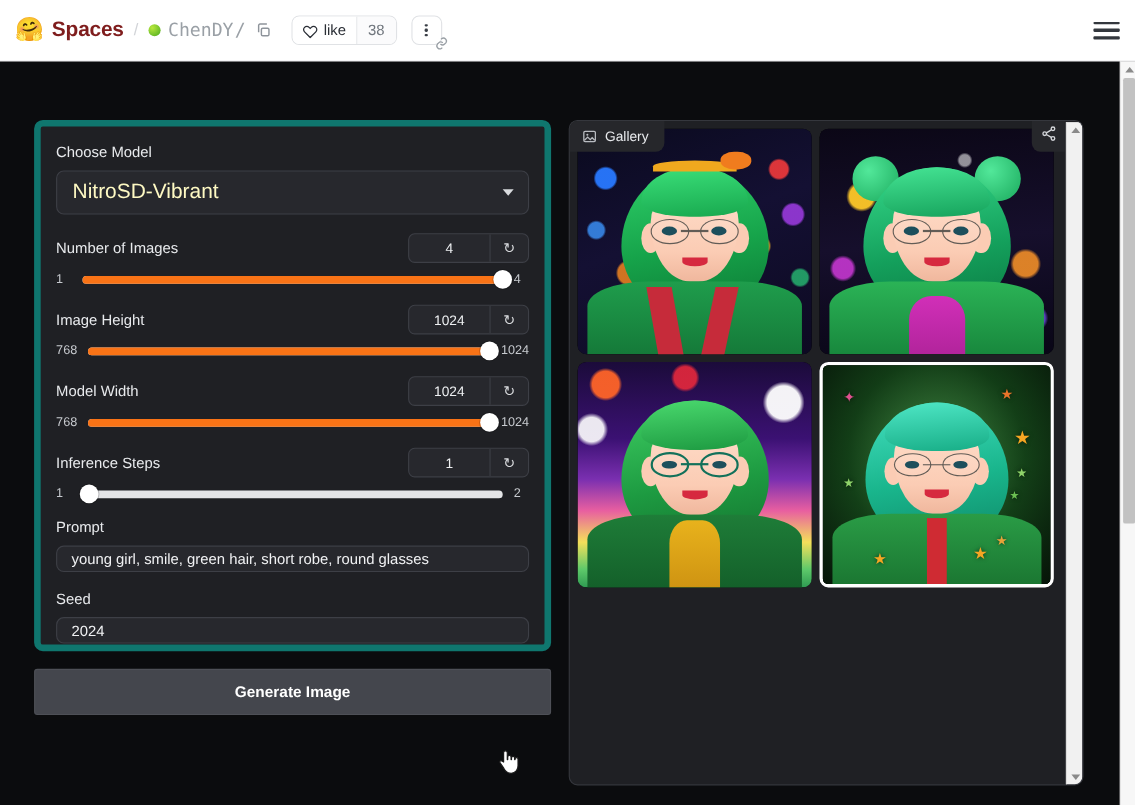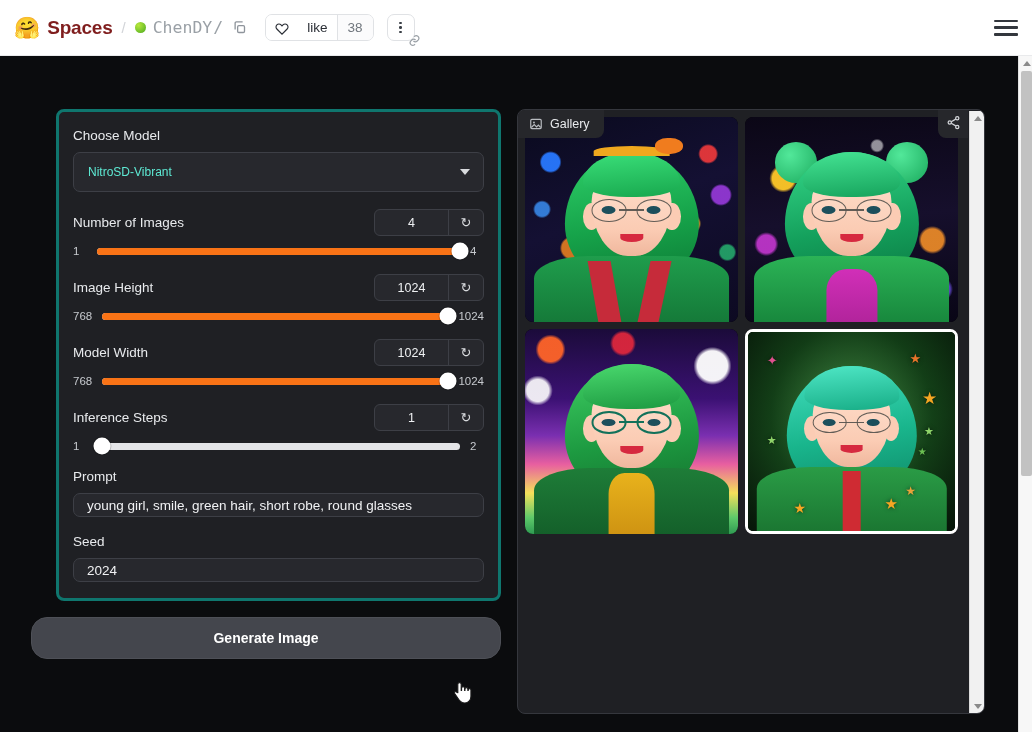--- a/index.html
+++ b/index.html
@@ -82,21 +82,21 @@
     margin-left: 18px;
     border: 1px solid #e0e2e5;
     border-radius: 7px;
     overflow: hidden;
     height: 27px;
     background: #fff;
   }
   .like-btn {
     display: flex;
     align-items: center;
-    gap: 18px;
+    gap: 5px;
     padding: 0 9px;
     font-size: 13.5px;
     color: #2b2f36;
     background: #fff;
     border-right: 1px solid #e0e2e5;
   }
   .like-count {
     display: flex;
     align-items: center;
     padding: 0 10px;
@@ -161,24 +161,23 @@
   }
 
   
   .left-col {
     position: absolute;
     left: 31px; top: 53px;
     width: 470px;
   }
   .control-panel {
     background: #1f2024;
-    border: 3px solid #0f766e;
+    border: 6px solid #0f766e;
     border-radius: 8px;
-    padding: 16px 14px 16px 14px;
-    margin-left: 25px;
+    padding: 16px 14px 1px 14px;
   }
   .field { margin-bottom: 17px; }
   .field:last-child { margin-bottom: 0; }
   .field-label {
     font-size: 13.5px;
     color: #e8eaed;
     margin-bottom: 9px;
     display: block;
   }
 
@@ -186,21 +185,21 @@
   .dropdown {
     position: relative;
     height: 40px;
     background: #27282d;
     border: 1px solid #3d3f46;
     border-radius: 7px;
     display: flex;
     align-items: center;
     padding: 0 14px;
   }
-  .dropdown-value { font-size: 12px; color: #5eead4; }
+  .dropdown-value { font-size: 19px; color: #fef9c3; }
   .chev {
     position: absolute; right: 13px; top: 50%;
     transform: translateY(-50%);
     width: 0; height: 0;
     border-left: 5.5px solid transparent;
     border-right: 5.5px solid transparent;
     border-top: 6px solid #d9dbde;
   }
 
   
@@ -278,21 +277,21 @@
     padding: 0 13px;
     font-size: 13.5px;
     color: #f0f1f3;
   }
 
   .generate-btn {
     margin-top: 16px;
     height: 42px;
     background: #44464d;
     border: 1px solid #4e5057;
-    border-radius: 16px;
+    border-radius: 3px;
     display: flex;
     align-items: center;
     justify-content: center;
     font-size: 14px;
     font-weight: 700;
     color: #ffffff;
   }
 
   
   .gallery-wrap {

